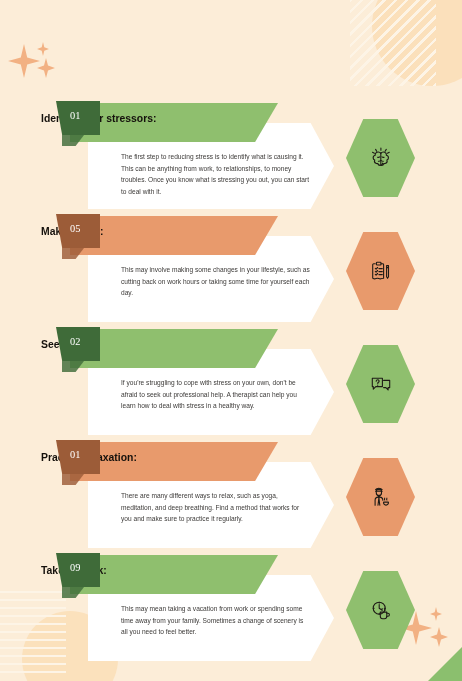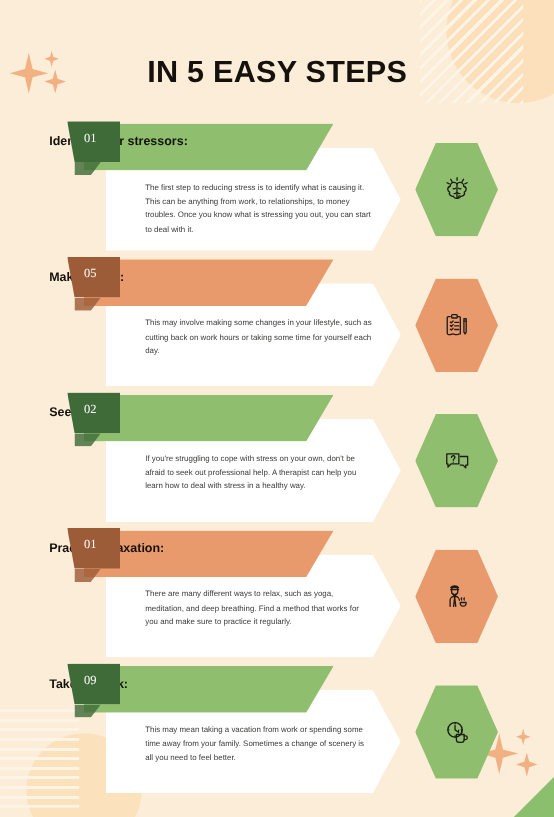--- a/index.html
+++ b/index.html
@@ -199,21 +199,20 @@
 
 <div class="sparkle-group" id="sparkle-group-br">
   <svg width="62" height="62" viewBox="0 0 62 62">
     <path d="M22 10 L25.2 23.6 L38 27 L25.2 30.4 L22 44 L18.8 30.4 L6 27 L18.8 23.6 Z" fill="#f2b183"></path>
     <path d="M45 26 L47 33.6 L54 36 L47 38.4 L45 46 L43 38.4 L36 36 L43 33.6 Z" fill="#f2b183"></path>
     <path d="M42 6 L43.3 11.2 L48 13 L43.3 14.8 L42 20 L40.7 14.8 L36 13 L40.7 11.2 Z" fill="#f2b183"></path>
   </svg>
 </div>
 
 <h1 id="page-title">
-  <span class="line">IN 5 EASY STEPS</span>
 </h1>
 
 <div id="steps">
 
   <div class="step">
     <div class="card">
       <div class="card-text">The first step to reducing stress is to identify what is causing it. This can be anything from work, to relationships, to money troubles. Once you know what is stressing you out, you can start to deal with it.</div>
     </div>
     <div class="ribbon" style="background:#8fbf6e"></div>
     <div class="ribbon-title">Identify your stressors:</div>

